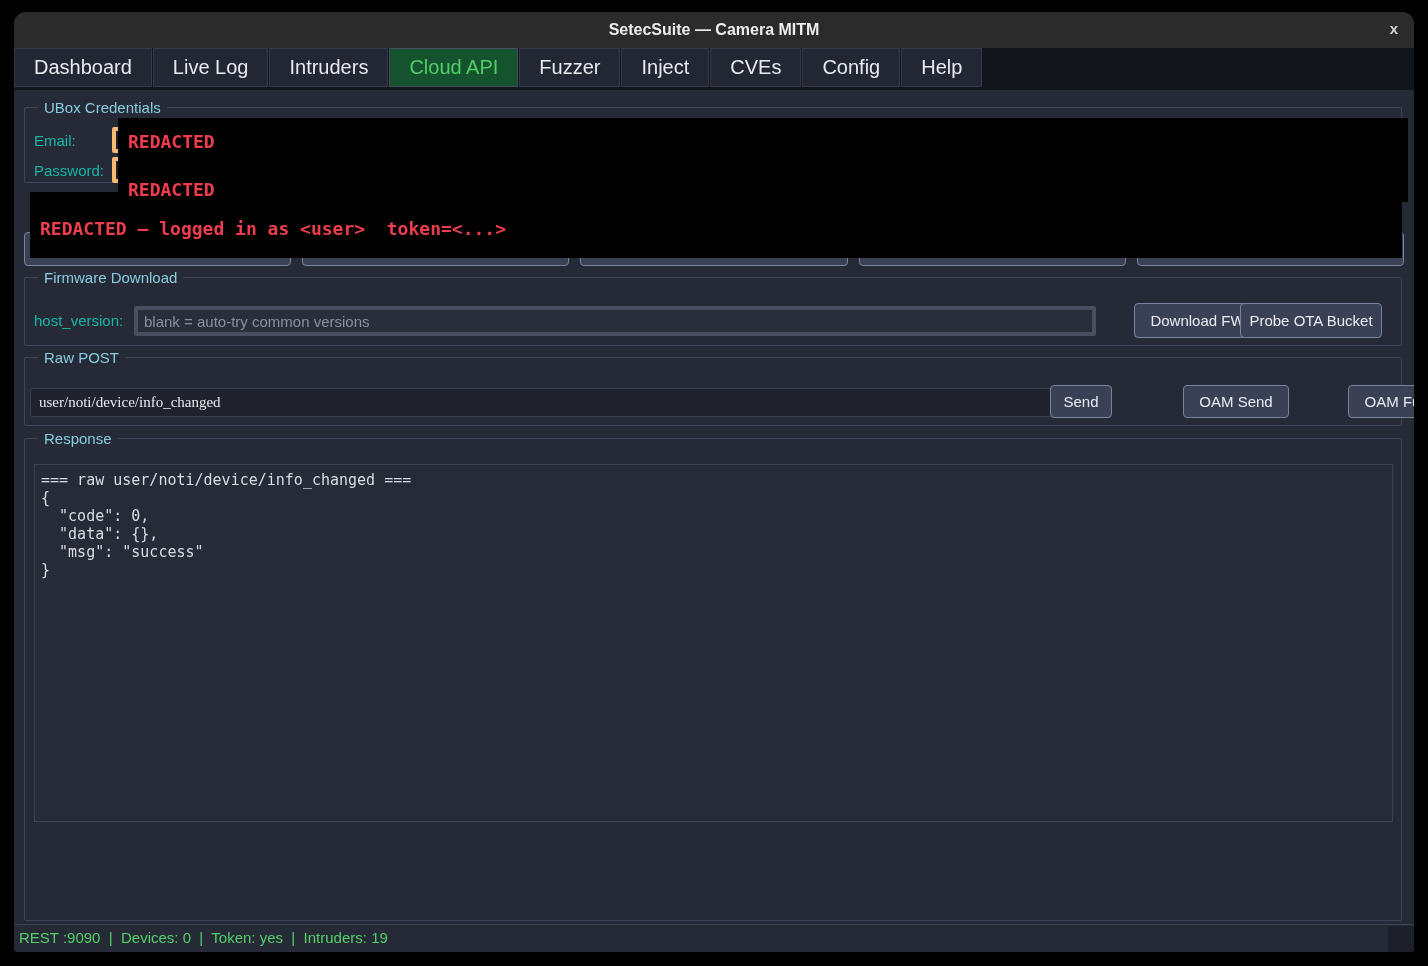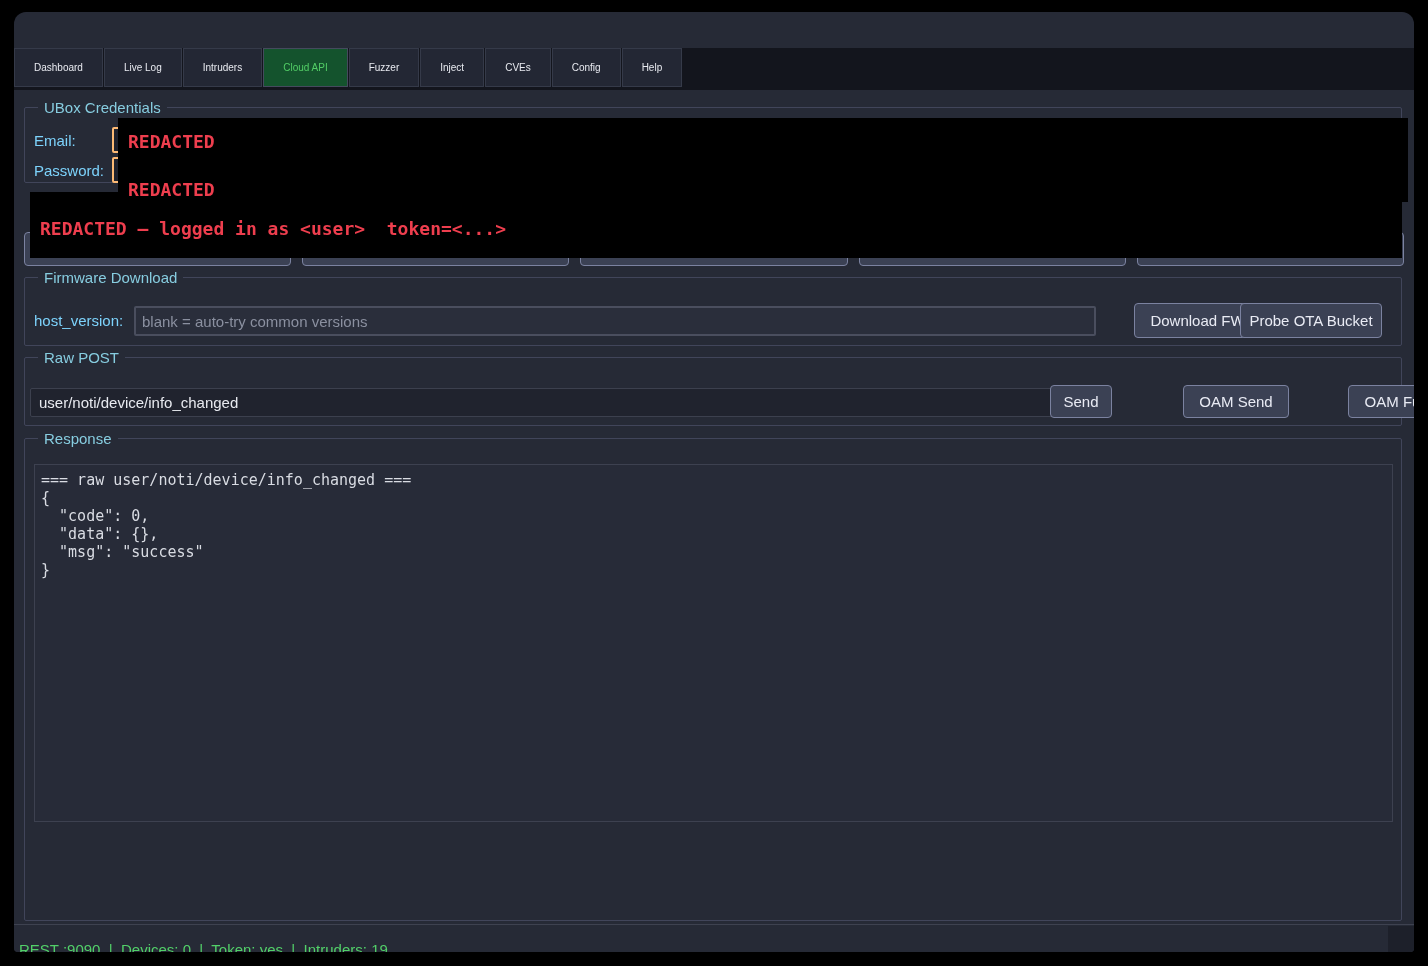--- a/index.html
+++ b/index.html
@@ -12,45 +12,45 @@
   
   .titlebar { position: absolute; left: 0; top: 0; width: 100%; height: 36px; background: #2b2b2b; }
   .titlebar .title { color: #ececec; font-weight: bold; font-size: 16px; text-align: center; line-height: 36px; }
   .titlebar .close { position: absolute; right: 16px; top: 0; line-height: 34px;
     color: #d8d8d8; font-size: 15px; font-weight: bold; cursor: default; }
 
   
   .tabbar { position: absolute; left: 0; top: 36px; width: 100%; height: 42px;
     background: #13151d; display: flex; align-items: flex-start; }
   .tab { height: 39px; line-height: 37px; padding: 0 19px; background: #232734; color: #e8eaf0;
-    font-size: 10px; border: 1px solid #353a49; margin-right: 1px; white-space: nowrap; cursor: default; }
+    font-size: 20px; border: 1px solid #353a49; margin-right: 1px; white-space: nowrap; cursor: default; }
   .tab.sel { background: #14532d; color: #52ce66; border-color: #454a5e; }
 
   
   .content { position: absolute; left: 0; top: 78px; width: 1400px; height: 834px; background: #262a36; }
 
   .group { position: absolute; border: 1px solid #41455a; border-radius: 2px; }
   .gtitle { position: absolute; top: -10px; left: 13px; background: #262a36; padding: 0 6px;
     color: #87cde0; font-size: 15px; line-height: 19px; white-space: nowrap; }
 
-  .flabel { position: absolute; color: #7dd3fc; font-size: 15px; line-height: 20px; white-space: nowrap; }
+  .flabel { position: absolute; color: #14b8a6; font-size: 15px; line-height: 20px; white-space: nowrap; }
 
-  .tinput { position: absolute; background: #1e212c; border: 2px solid #fdba74; border-radius: 2px;
+  .tinput { position: absolute; background: #1e212c; border: 4px solid #fdba74; border-radius: 2px;
     color: #e8eaf0; font-size: 15px; padding: 0 6px; font-family: "Liberation Sans", sans-serif; }
   .tinput::placeholder { color: #8b90a0; opacity: 1; }
   .fwinput { background: #2a2e3b; border-color: #4a4e5e; }
 
   .btn { position: absolute; background: #3b4154; border: 1px solid #7b82a0; border-radius: 4px;
     color: #e9ebf4; font-size: 15px; font-family: "Liberation Sans", sans-serif; cursor: default; }
   .btn-row { position: absolute; left: 10px; top: 142px; width: 1380px; height: 34px; display: flex; gap: 11px; }
   .btn-row .btn { position: static; flex: 1; height: 34px; }
 
   
   .combo { position: absolute; left: 16px; top: 298px; width: 1073px; height: 29px;
-    background: #20232e; border: 1px solid #3c404e; border-radius: 2px; cursor: default; }
+    background: #20232e; border: 1px solid #3c404e; border-radius: 2px; cursor: default; font-family: Liberation Serif, serif; }
   .combo .combo-text { position: absolute; left: 8px; top: 0; line-height: 27px; color: #e8eaf0; font-size: 15px; }
   .combo .combo-arrow { position: absolute; right: 3px; top: 3px; width: 19px; height: 21px;
     background: #363b4e; border-radius: 2px; }
   .combo .combo-arrow::after { content: ""; position: absolute; left: 5px; top: 8px;
     border-left: 4.5px solid transparent; border-right: 4.5px solid transparent; border-top: 6px solid #b9bed0; }
 
   
   .respbox { position: absolute; left: 20px; top: 374px; width: 1359px; height: 358px;
     background: #272b38; border: 1px solid #3d4150; }
   .respbox pre { white-space: pre; color: #d9dce3; padding: 6px 6px;
@@ -62,34 +62,38 @@
   #redact-b { left: 16px; top: 102px; width: 1372px; height: 66px; }
   .redtext { position: absolute; color: #ee3e4e; font-family: "DejaVu Sans Mono", monospace;
     font-weight: bold; font-size: 18px; line-height: 21px; white-space: pre; z-index: 5; }
   #red1 { left: 114px; top: 41px; }
   #red2 { left: 114px; top: 89px; }
   #red3 { left: 26px; top: 128px; }
 
   
   .statusbar { position: absolute; left: 0; top: 912px; width: 100%; height: 28px;
     background: #262a36; border-top: 1px solid #3e4250; }
-  .statusbar .stext { position: absolute; left: 5px; top: 0; line-height: 26px; color: #52d069; font-size: 15px; white-space: pre; margin-top: 12px; }
+  .statusbar .stext { position: absolute; left: 5px; top: 0; line-height: 26px; color: #52d069; font-size: 15px; white-space: pre; }
   .statusbar .grip { position: absolute; right: 0; top: 1px; width: 26px; height: 26px; background: #1d202a; }
 
   
   #g-ubox { left: 10px; top: 17px; width: 1378px; height: 76px; }
   #g-fw   { left: 10px; top: 187px; width: 1378px; height: 69px; }
   #g-raw  { left: 10px; top: 267px; width: 1378px; height: 69px; }
   #g-resp { left: 10px; top: 348px; width: 1378px; height: 483px; }
 </style>
 </head>
 <body>
 
 <div class="window">
 
+  <div class="titlebar">
+    <div class="title">SetecSuite — Camera MITM</div>
+    <div class="close">x</div>
+  </div>
 
   <div class="tabbar">
     <div class="tab">Dashboard</div>
     <div class="tab">Live Log</div>
     <div class="tab">Intruders</div>
     <div class="tab sel">Cloud API</div>
     <div class="tab">Fuzzer</div>
     <div class="tab">Inject</div>
     <div class="tab">CVEs</div>
     <div class="tab">Config</div>

